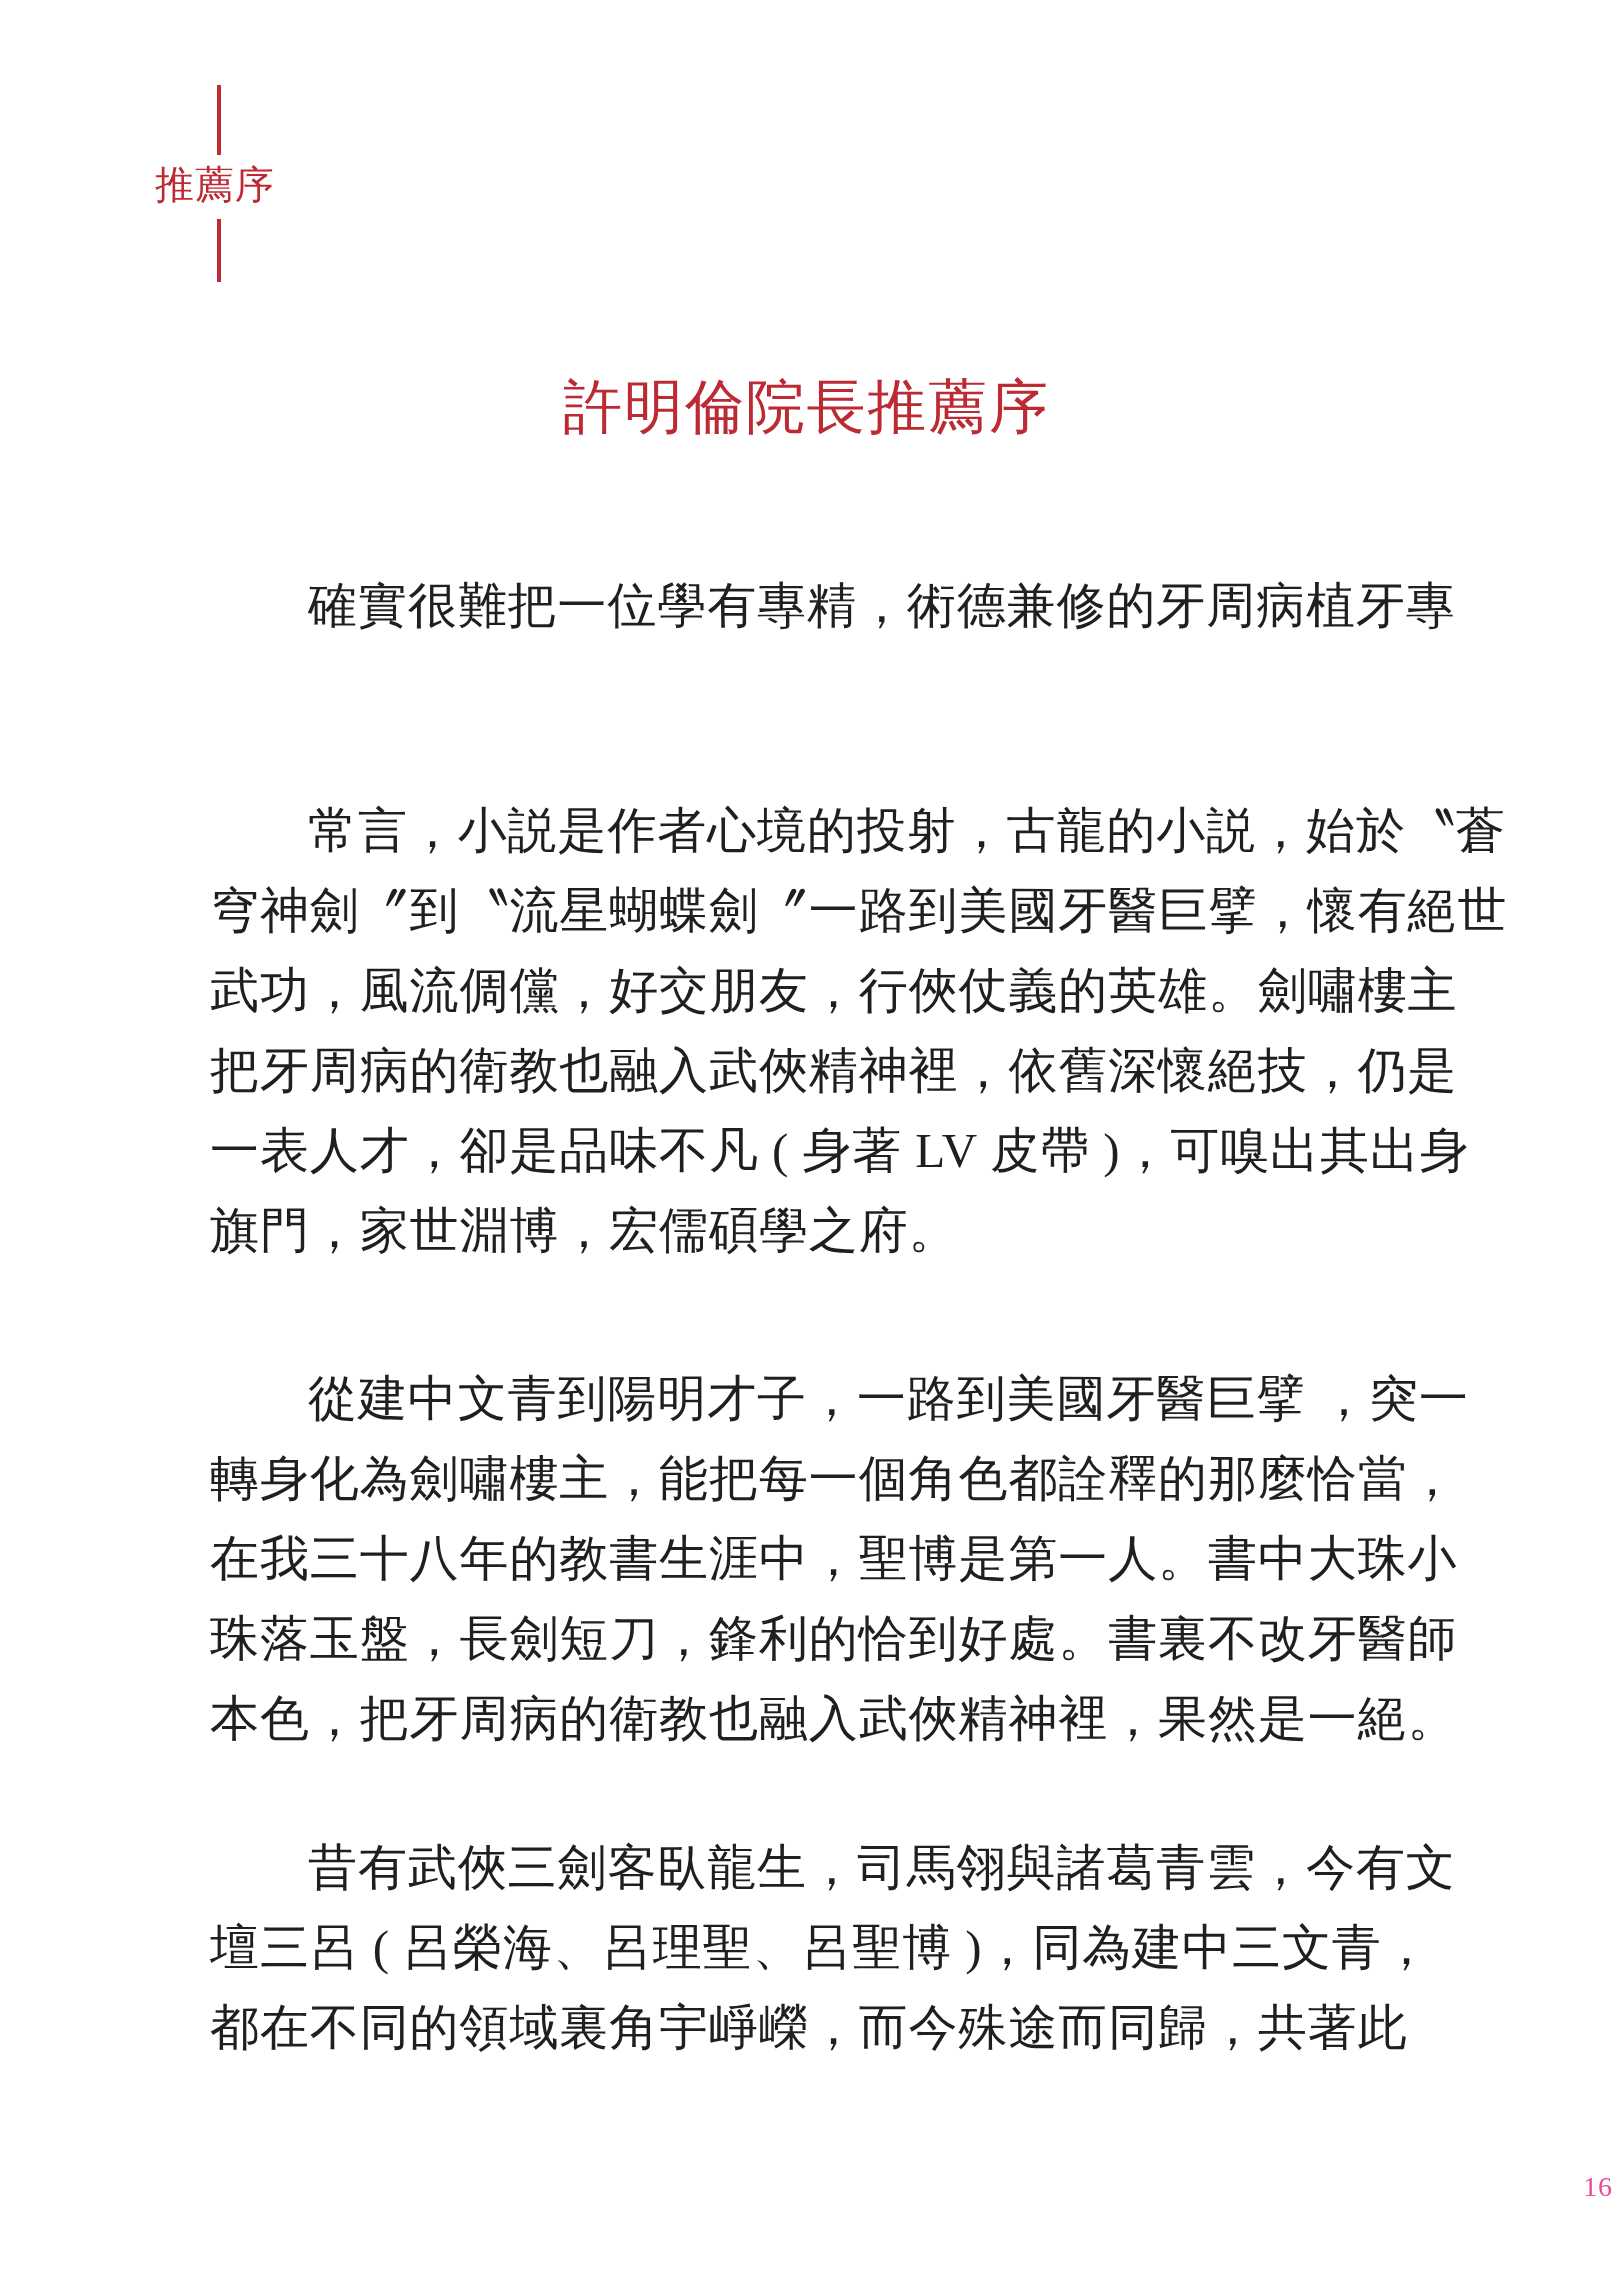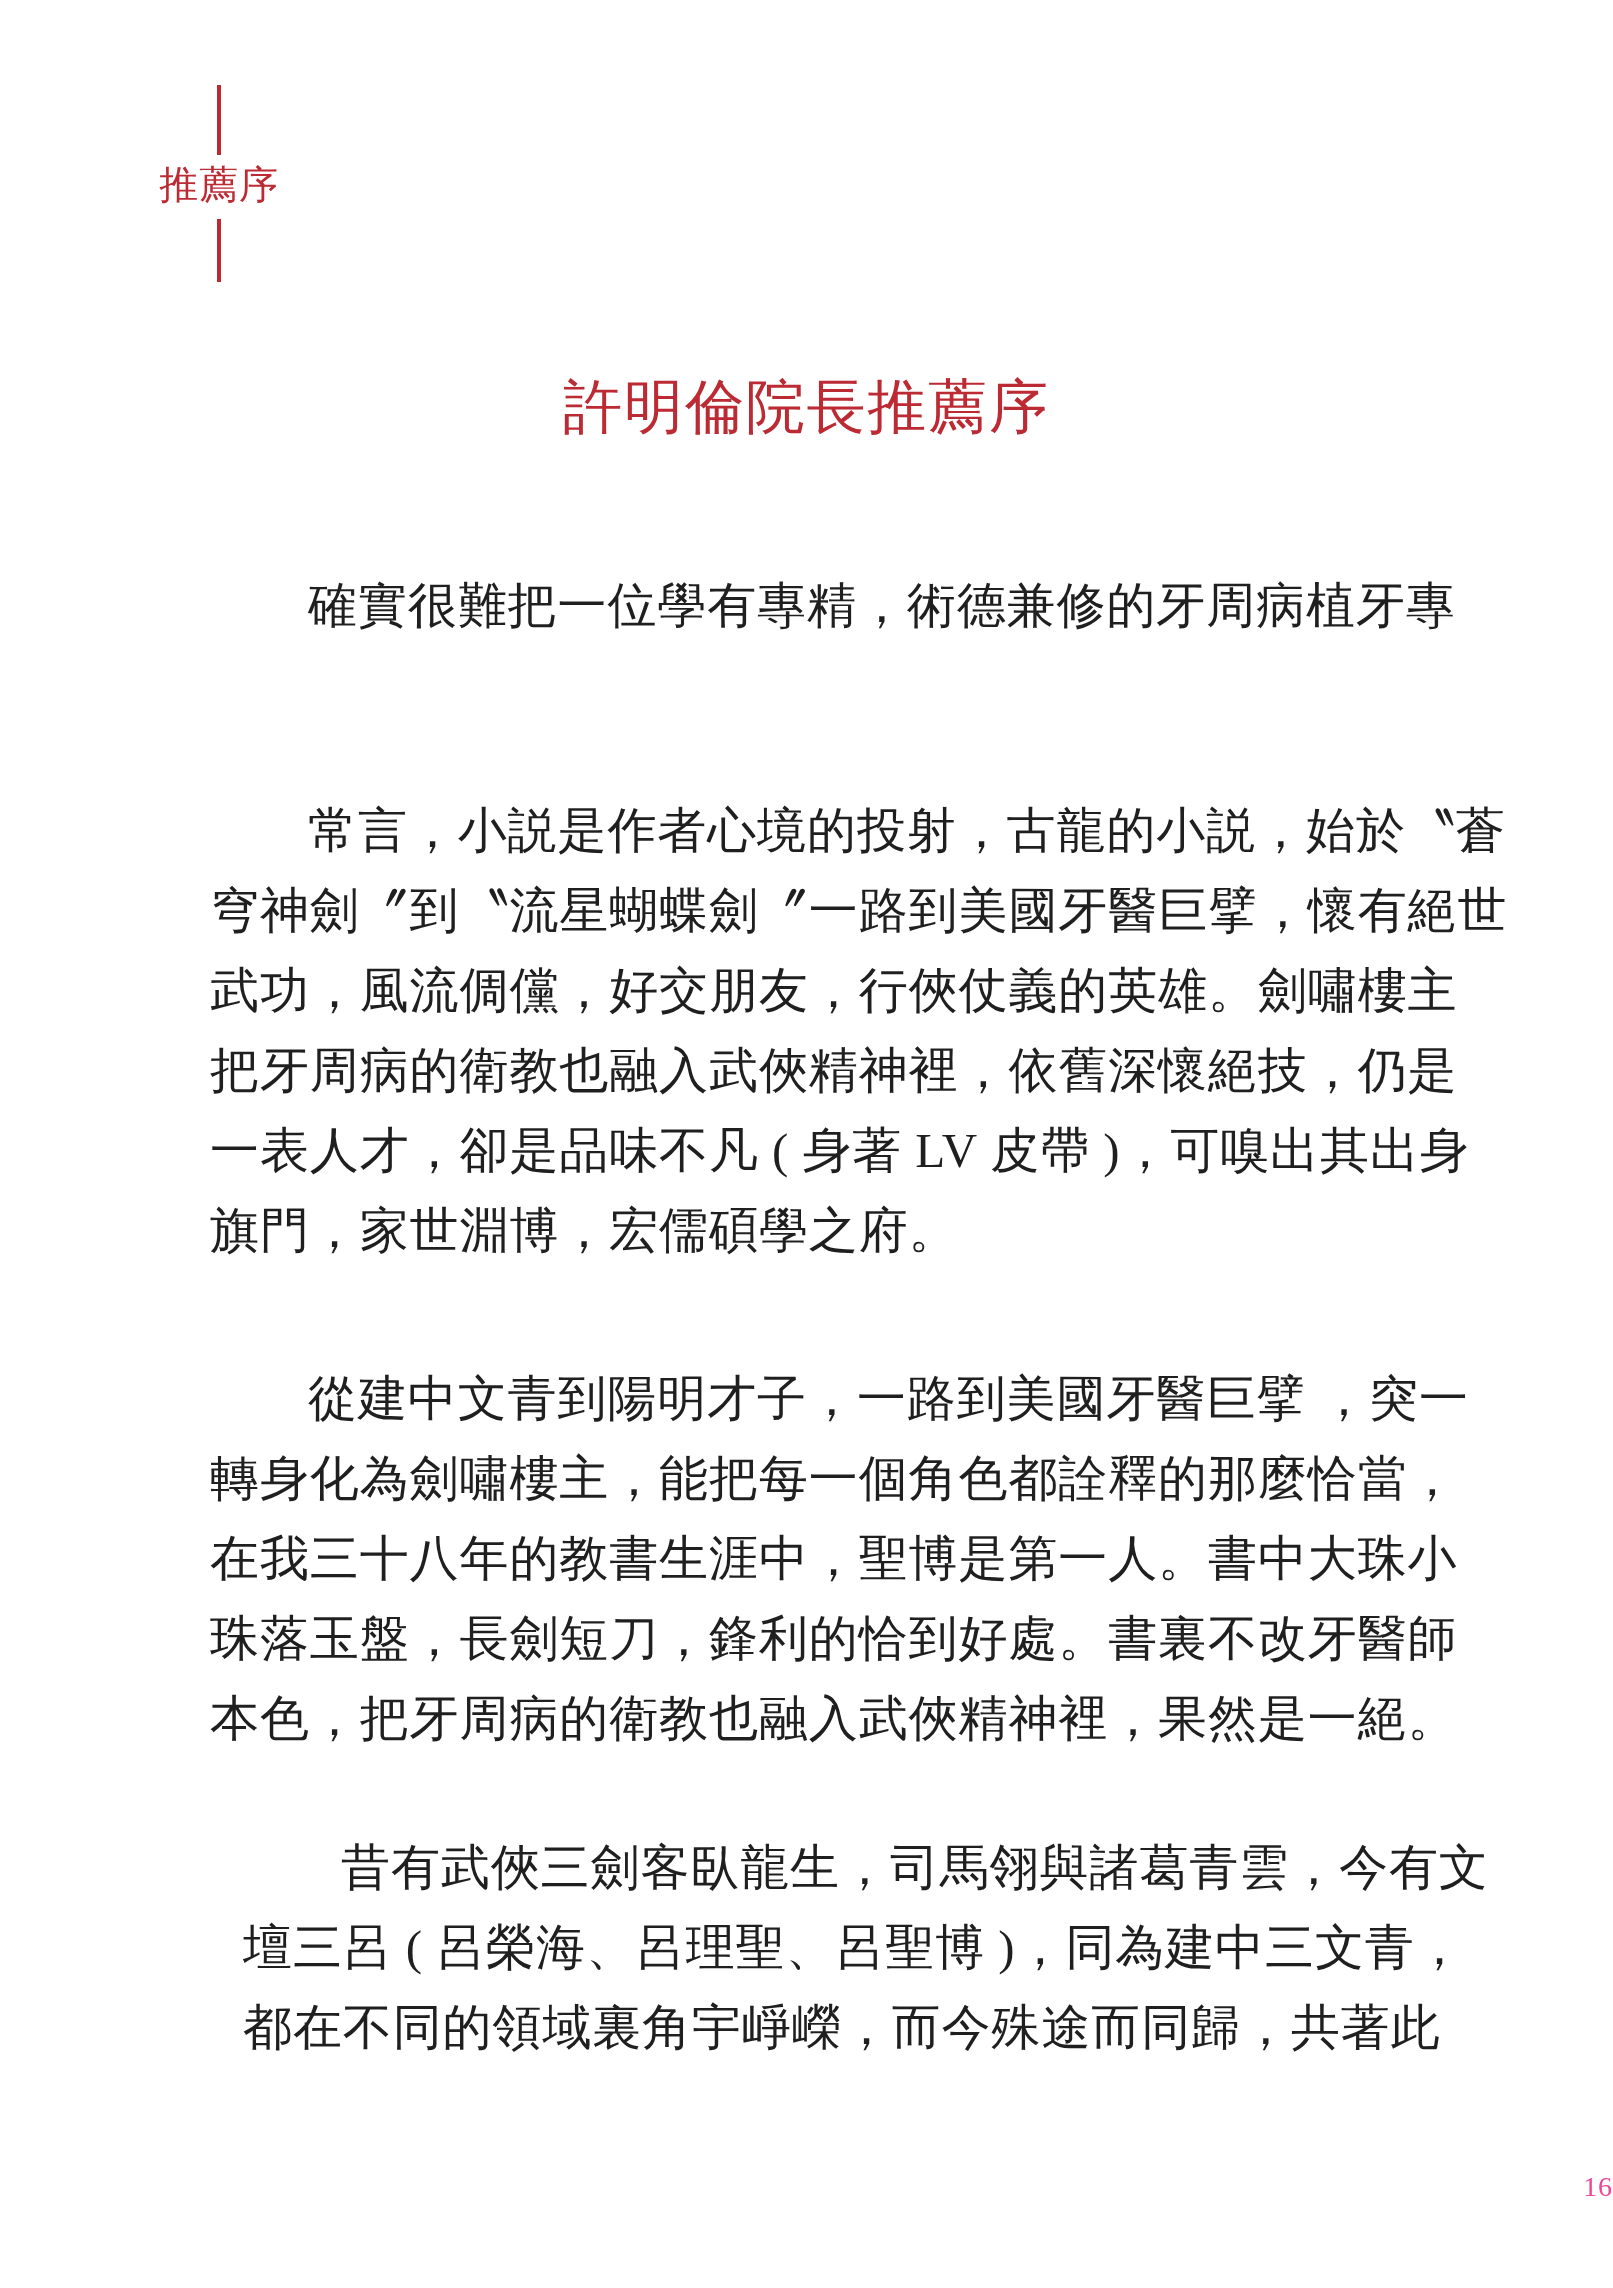--- a/index.html
+++ b/index.html
@@ -17,21 +17,21 @@
     width: 3.7px;
     background: #bc2b34;
   }
   .vline-top { top: 85px; height: 70px; }
   .vline-bottom { top: 219px; height: 63px; }
   .side-label {
     position: absolute;
     left: 155px;
     top: 164px;
     width: 124px;
-    text-align: right;
+    text-align: left;
     font-size: 39px;
     line-height: 42px;
     color: #bc2b34;
     letter-spacing: 0.9px;
     white-space: nowrap;
   }
   .page-title {
     position: absolute;
     top: 374px;
     left: 0;
@@ -93,21 +93,21 @@
   </div>
 
   <div class="para" style="top: 1359px;">
     <div class="line indent">從建中文青到陽明才子，一路到美國牙醫巨擘 ，突一</div>
     <div class="line">轉身化為劍嘯樓主，能把每一個角色都詮釋的那麼恰當，</div>
     <div class="line">在我三十八年的教書生涯中，聖博是第一人。書中大珠小</div>
     <div class="line">珠落玉盤，長劍短刀，鋒利的恰到好處。書裏不改牙醫師</div>
     <div class="line">本色，把牙周病的衛教也融入武俠精神裡，果然是一絕。</div>
   </div>
 
-  <div class="para" style="top: 1828px; margin-left: 33px;">
+  <div class="para" style="top: 1828px;">
     <div class="line indent">昔有武俠三劍客臥龍生，司馬翎與諸葛青雲，今有文</div>
     <div class="line">壇三呂 ( 呂榮海、呂理聖、呂聖博 )，同為建中三文青，</div>
     <div class="line">都在不同的領域裏角宇崢嶸，而今殊途而同歸，共著此</div>
   </div>
 
   <div class="page-number">16</div>
 
 </div>
 
 

